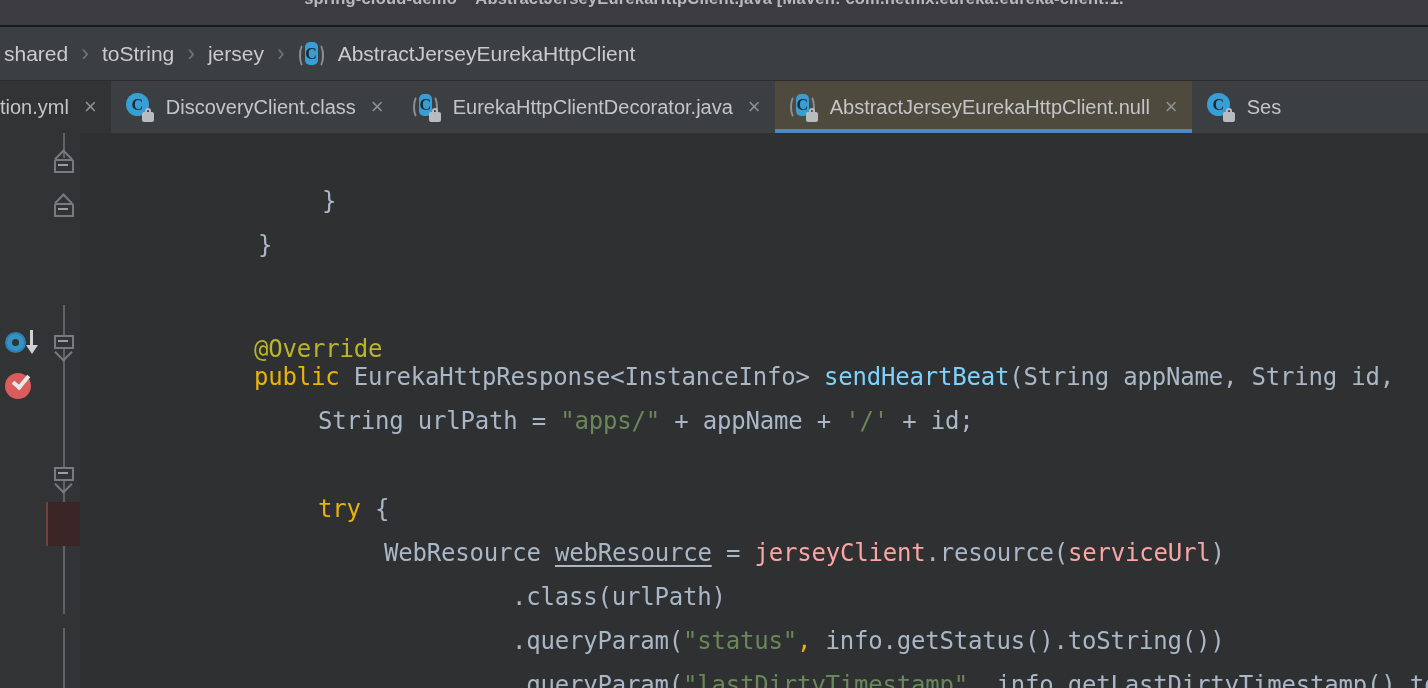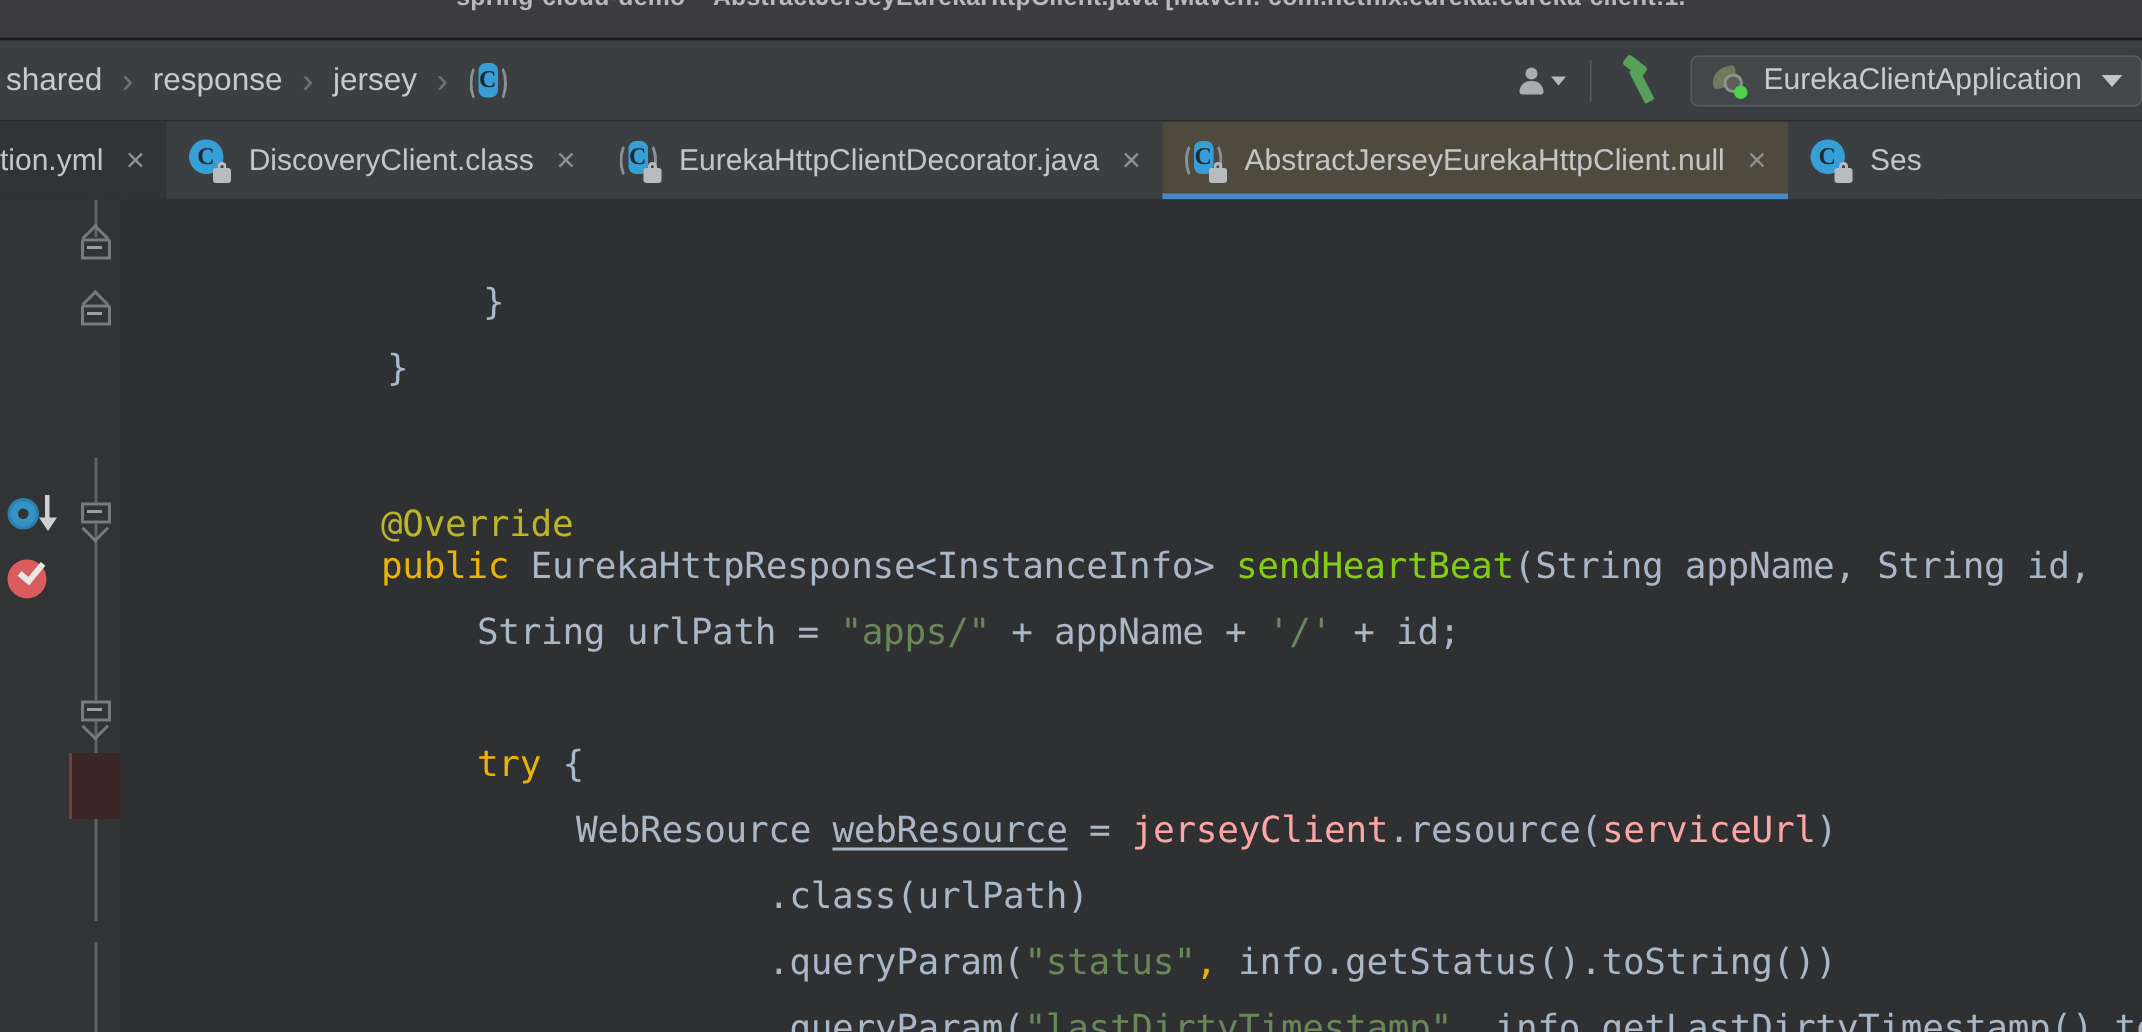--- a/index.html
+++ b/index.html
@@ -418,21 +418,21 @@
     font-size: 24px;
     white-space: pre;
     color: #a9b7c6;
     letter-spacing: -0.2px;
   }
 
   
   .s-kw      { color: #eab308; }
   .s-anno    { color: #bbb529; }
   .s-type    { color: #a9b7c6; }
-  .s-method  { color: #84cc16; }
+  .s-method  { color: #7dd3fc; }
   .s-str     { color: #6a8759; }
   .s-field   { color: #fca5a5; }
   .s-plain   { color: #a9b7c6; }
   .s-brace   { color: #a9b7c6; }
   .s-local   { color: #a9b7c6; text-decoration: underline; text-underline-offset: 4px; }
 
   
   .fold-marker {
     position: absolute;
     left: 54px;
@@ -538,57 +538,35 @@
 <div class="app">
 
   <div class="titlebar">
     <div class="titlebar-text">spring-cloud-demo – AbstractJerseyEurekaHttpClient.java [Maven: com.netflix.eureka:eureka-client:1.</div>
   </div>
 
   <div class="navbar">
     <div class="crumbs">
       <span class="crumb">shared</span>
       <span class="crumb-sep">›</span>
-      <span class="crumb">response</span>
+      <span class="crumb">toString</span>
       <span class="crumb-sep">›</span>
       <span class="crumb">jersey</span>
       <span class="crumb-sep">›</span>
       <span class="crumb-cls">
         <span class="icon-abstract-class">
           <span class="body"></span>
           <span class="cletter">C</span>
           <span class="paren l"></span>
           <span class="paren r"></span>
         </span>
+        <span class="crumb">AbstractJerseyEurekaHttpClient</span>
       </span>
     </div>
 
-    <div class="navbar-right">
-      <div class="user-widget">
-        <span class="icon-user">
-          <span class="head"></span>
-            <span class="torso"></span>
-        </span>
-        <span class="caret-down"></span>
-      </div>
-      <div class="nav-sep"></div>
-      <div class="icon-hammer">
-        <span class="handle"></span>
-          <span class="head"></span>
-      </div>
-      <div class="run-config">
-        <span class="icon-springboot">
-          <span class="leaf"></span>
-          <span class="boot"></span>
-          <span class="runningdot"></span>
-        </span>
-        <span class="run-config-label">EurekaClientApplication</span>
-        <span class="run-caret"></span>
-      </div>
-    </div>
   </div>
 
   <div class="tabbar">
 
     <div class="tab inactive-dark" style="padding-left:0;">
       <span class="tab-label">tion.yml</span>
       <span class="tab-close">×</span>
     </div>
 
     <div class="tab">

